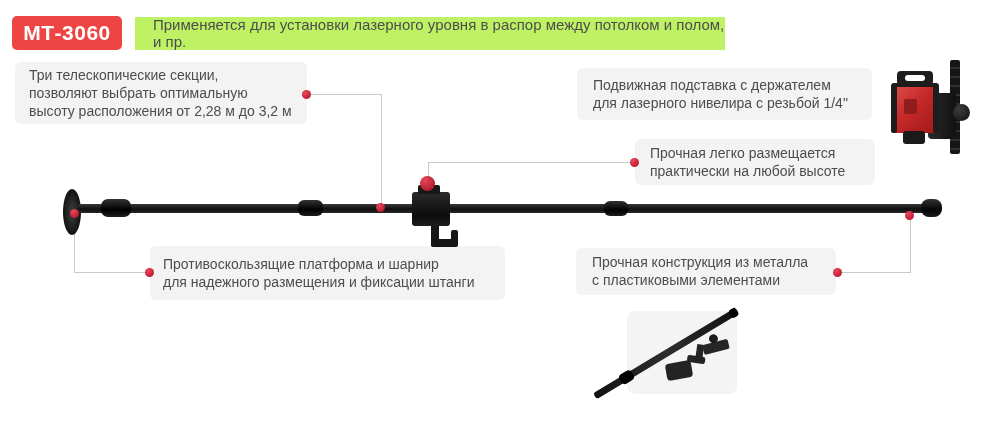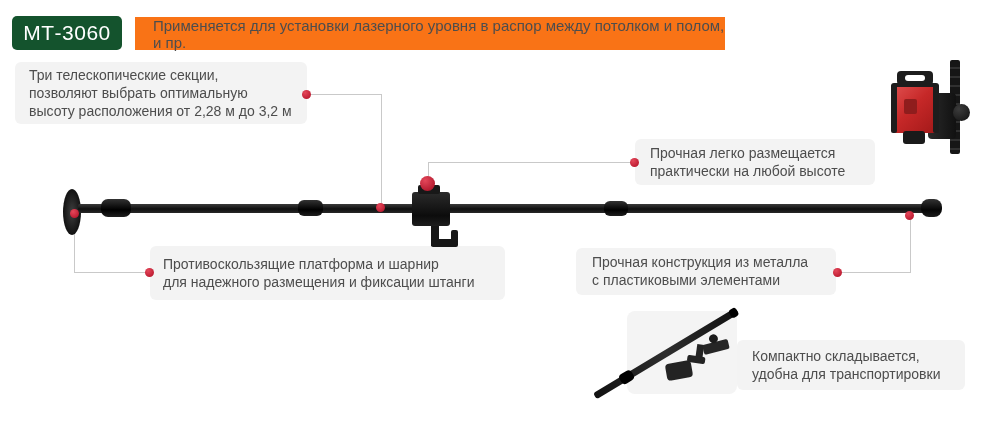--- a/index.html
+++ b/index.html
@@ -4,27 +4,27 @@
 <style>
   html,body { margin:0; padding:0; background:#ffffff; }
   .canvas {
     position:relative; width:990px; height:426px; background:#ffffff;
     font-family:"Liberation Sans", sans-serif; overflow:hidden;
   }
   .abs { position:absolute; box-sizing:border-box; }
 
   
   .badge {
-    left:12px; top:16px; width:110px; height:34px; background:#14532d;
-    border-radius:5px; color:#ffffff; font-size:21px; font-weight:400;
+    left:12px; top:16px; width:110px; height:34px; background:#ef4444;
+    border-radius:5px; color:#ffffff; font-size:21px; font-weight:700;
     display:flex; align-items:center; justify-content:center; letter-spacing:.5px; z-index:2;
   }
   .header-strip {
-    left:135px; top:17px; width:590px; height:33px; background:#f97316;
-    display:flex; align-items:center; padding-left:18px; z-index:2;
+    left:135px; top:17px; width:590px; height:33px; background:#bef264;
+    display:flex; align-items:flex-end; padding-left:18px; z-index:2;
     color:#4d4d4d; font-size:15px;
   }
 
   
   .box {
     background:#f3f3f3; border-radius:6px; color:#4d4d4d;
     font-size:14px; line-height:18px; white-space:pre-line; z-index:2;
   }
   .b-sections     { left:15px;  top:62px;  width:292px; height:62px; padding:4px 14px; }
   .b-holder       { left:577px; top:68px;  width:295px; height:52px; padding:8px 16px; }
@@ -113,28 +113,28 @@
   <div class="abs line" style="left:428px;top:162px;width:207px;height:1px;"></div>
   <div class="abs line" style="left:428px;top:162px;width:1px;height:16px;"></div>
   <div class="abs line" style="left:74px;top:214px;width:1px;height:59px;"></div>
   <div class="abs line" style="left:74px;top:272px;width:74px;height:1px;"></div>
   <div class="abs line" style="left:838px;top:272px;width:73px;height:1px;"></div>
   <div class="abs line" style="left:910px;top:217px;width:1px;height:56px;"></div>
 
   <div class="abs box b-sections">Три телескопические секции,
 позволяют выбрать оптимальную
 высоту расположения от 2,28 м до 3,2 м</div>
+  <div class="abs box b-holder">Подвижная подставка с держателем
+для лазерного нивелира с резьбой 1/4"</div>
   <div class="abs box b-level">Прочная легко размещается
 практически на любой высоте</div>
   <div class="abs box b-platform">Противоскользящие платформа и шарнир
 для надежного размещения и фиксации штанги</div>
   <div class="abs box b-construction">Прочная конструкция из металла
 с пластиковыми элементами</div>
-  <div class="abs box b-compact">Компактно складывается,
-удобна для транспортировки</div>
 
   <div class="abs dark3 disc"></div>
   <div class="abs dark3 tube"></div>
   <div class="abs dark3 collar collar1"></div>
   <div class="abs dark3 collar collar2"></div>
   <div class="abs dark3 collar collar3"></div>
   <div class="abs dark3 endcap"></div>
   <div class="abs dark3 bracket"></div>
   <div class="abs dark3 brk-top"></div>
   <div class="abs knob-red"></div>

